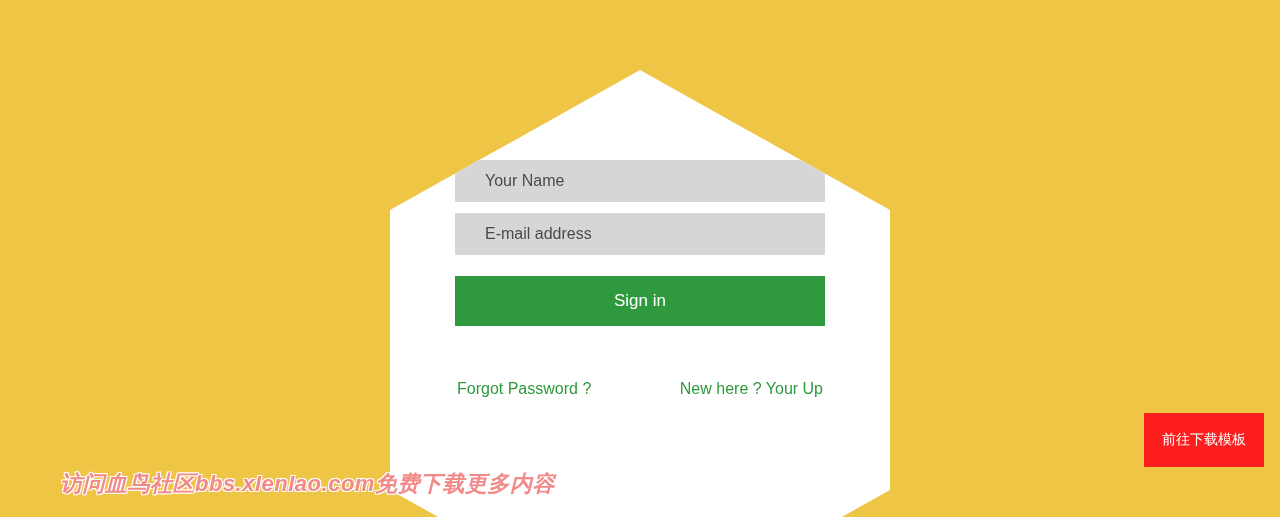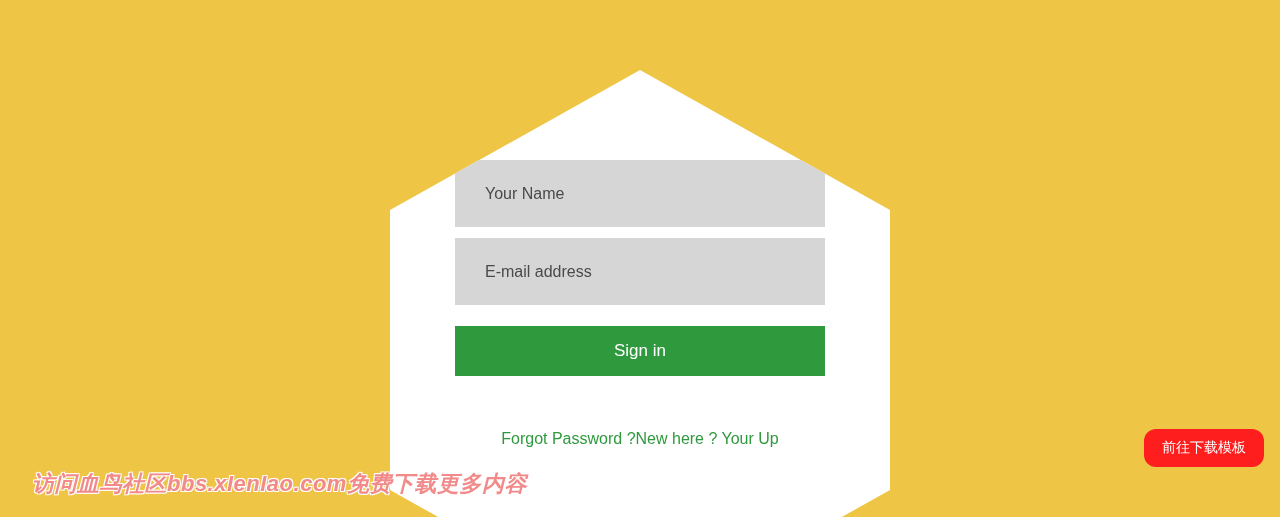--- a/index.html
+++ b/index.html
@@ -38,21 +38,21 @@
       text-align: center;
     }
     .form-title {
       font-size: 36px;
       font-weight: 400;
       color: #2f993e;
       margin-bottom: 46px;
     }
     .input-field {
       width: 100%;
-      height: 67px;
+      height: 42px;
       background-color: #d6d6d6;
       border: none;
       padding: 0 30px;
       font-size: 16px;
       color: #4a4a4a;
       margin-bottom: 11px;
       outline: none;
     }
     .input-field::placeholder {
       color: #4a4a4a;
@@ -62,45 +62,45 @@
       height: 50px;
       background-color: #2f993e;
       border: none;
       color: #ffffff;
       font-size: 17px;
       cursor: pointer;
       margin-top: 10px;
     }
     .links-row {
       display: flex;
-      justify-content: center;
+      justify-content: space-between;
       margin-top: 54px;
       padding: 0 2px;
     }
     .link {
       color: #2f993e;
       font-size: 16px;
       text-decoration: none;
       cursor: pointer;
     }
     .red-button {
       position: absolute;
       right: 16px;
       bottom: 50px;
       background-color: #ff1e1e;
       color: #ffffff;
       border: none;
-      border-radius: 12px;
-      padding: 10px 18px;
+      border-radius: 0;
+      padding: 18px 18px;
       font-size: 14px;
       cursor: pointer;
     }
     .watermark {
       position: absolute;
-      left: 32px;
+      left: 60px;
       bottom: 18px;
       font-size: 22px;
       font-weight: 700;
       font-style: italic;
       color: #f28a8a;
       text-shadow: 1px 1px 0 #ffffff, -1px -1px 0 #ffffff, 1px -1px 0 #ffffff, -1px 1px 0 #ffffff;
       letter-spacing: 0.5px;
     }
   </style>
 </head>

